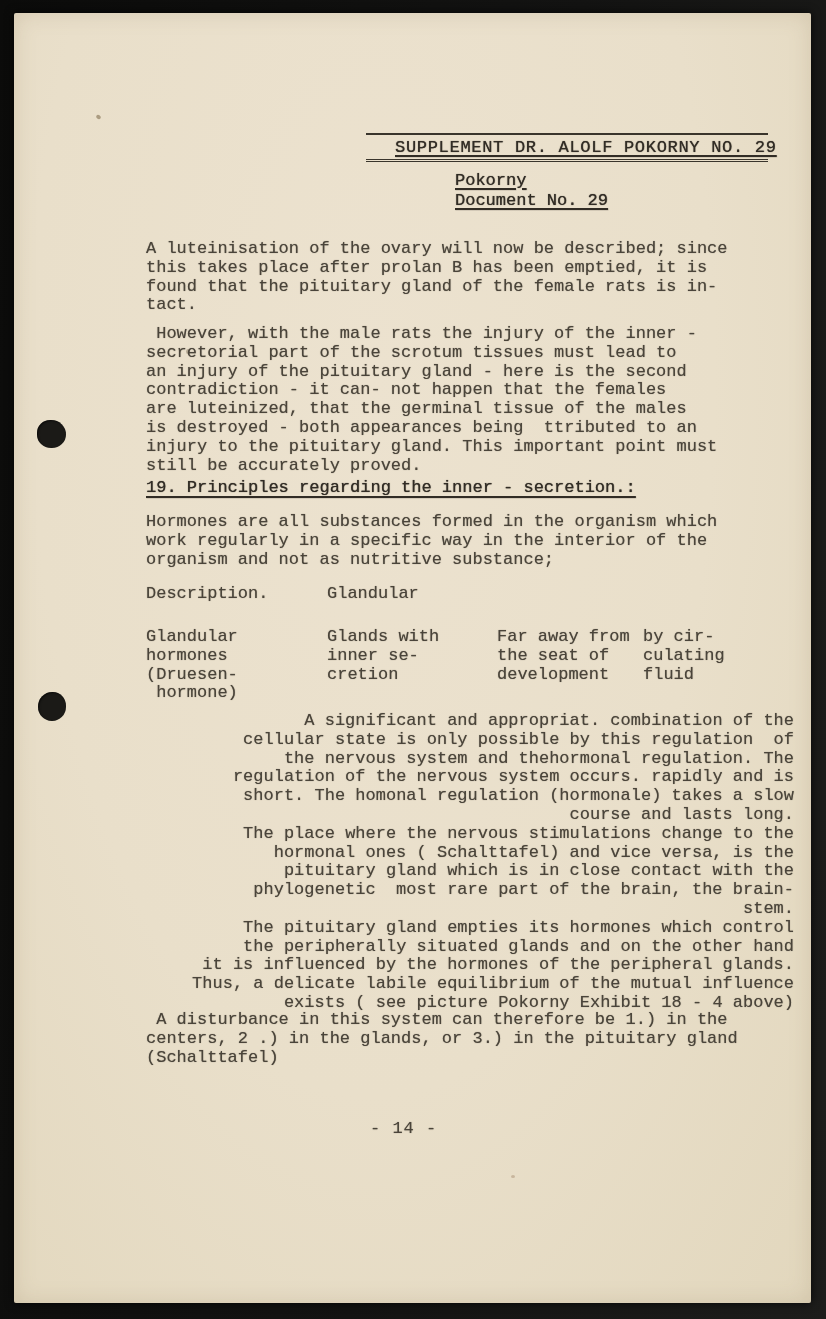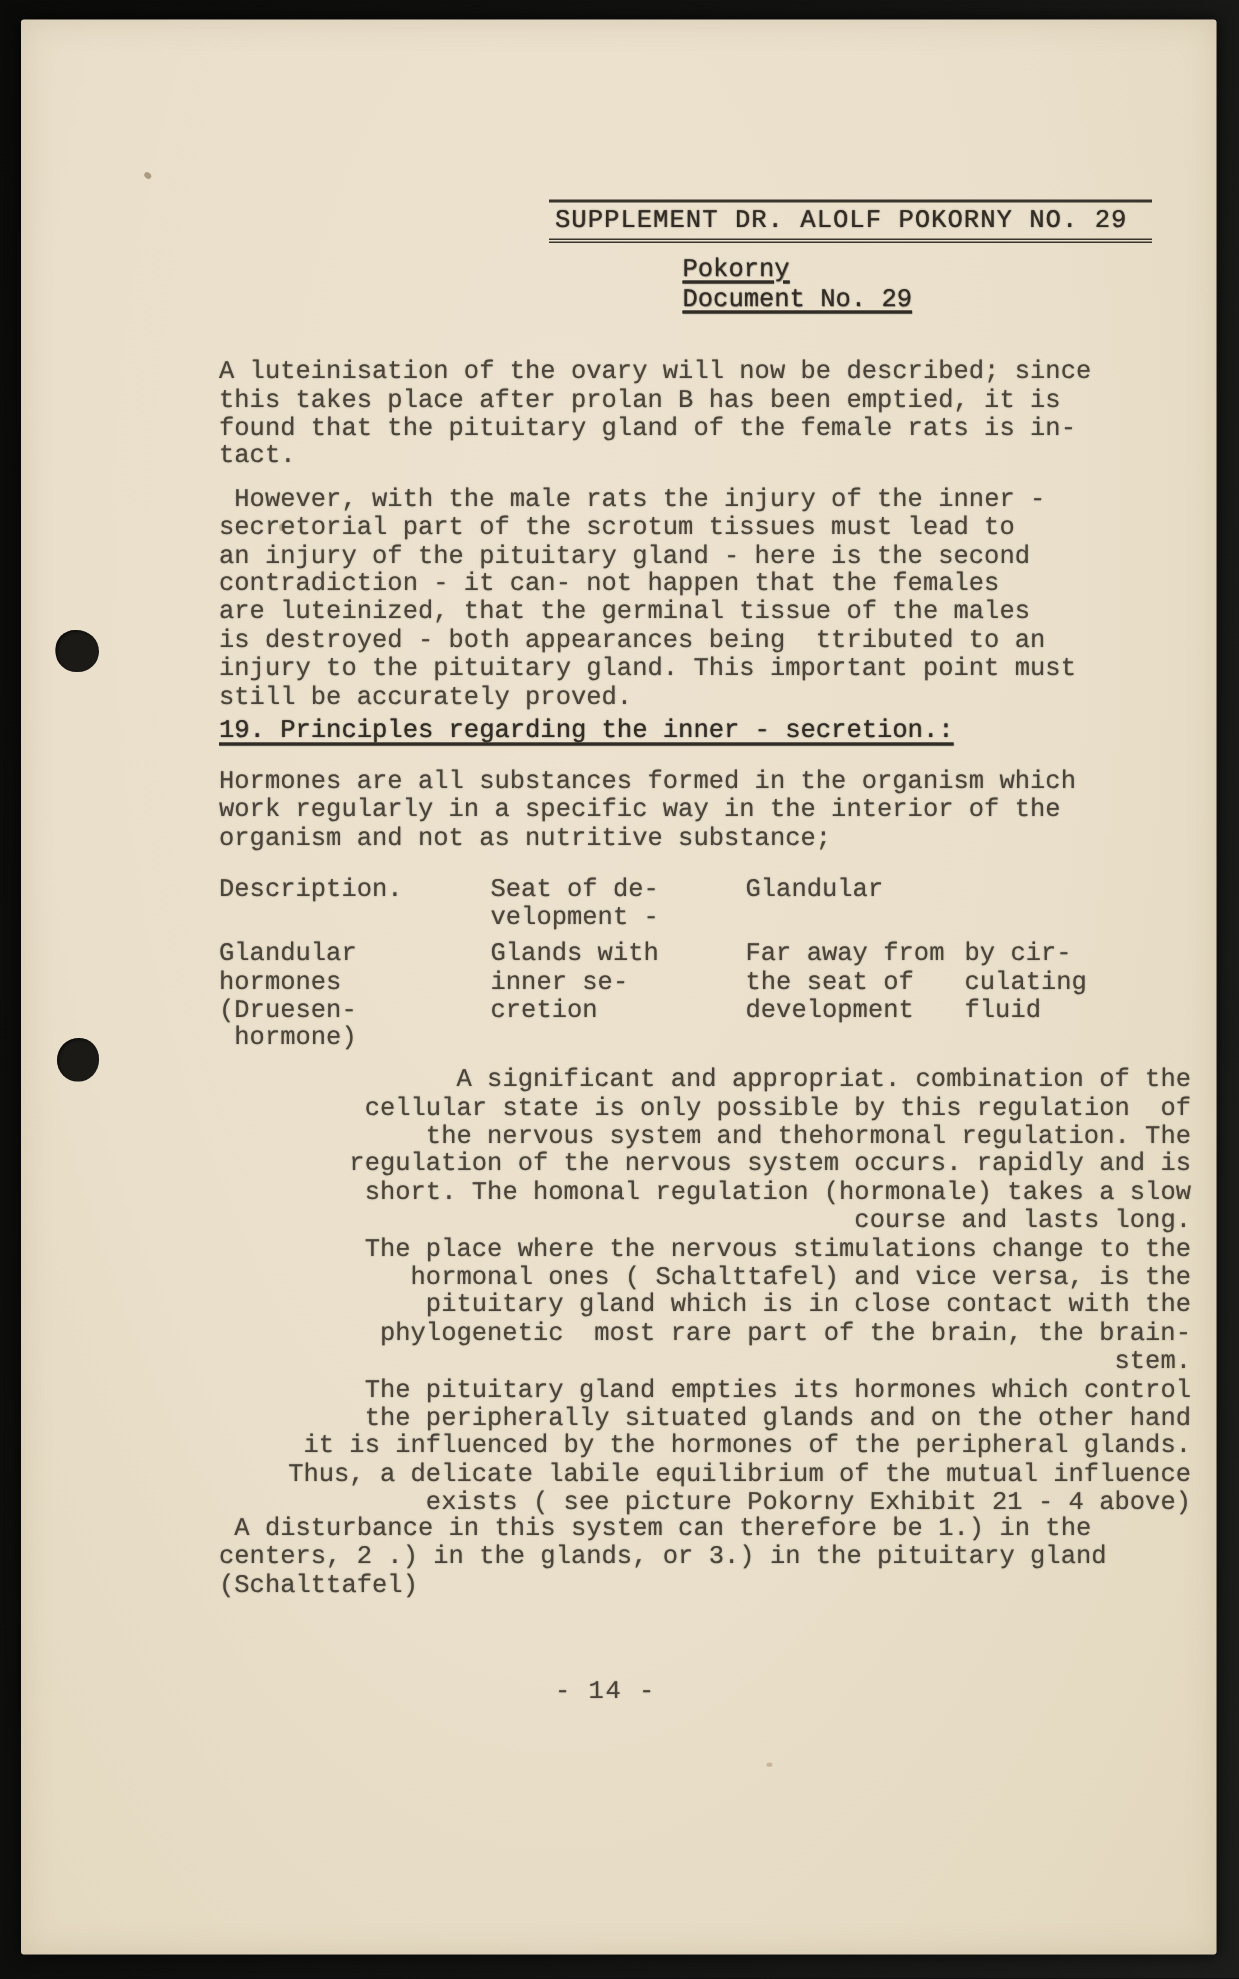--- a/index.html
+++ b/index.html
@@ -18,21 +18,21 @@
   .hole1{left:23px;top:407px;width:29px;height:28px;border-radius:47% 53% 50% 50%;}
   .hole2{left:24px;top:679px;width:28px;height:29px;border-radius:52% 48% 50% 50%;}
   .ink{color:#4a443a;text-shadow:0 0 1px rgba(62,56,45,.6);}
   .ink-dark{color:#312c25;text-shadow:0 0 1px rgba(40,35,28,.75), .4px .4px 0 rgba(40,35,28,.3);}
   .banner{
     position:absolute;left:352px;top:120px;width:396px;
     border-top:2px solid #3a352c;border-bottom:3px double #3a352c;
     padding:3px 2px 2px 4px;
     font-size:17px;letter-spacing:.7px;white-space:nowrap;
   }
-  .banner span{text-underline-offset:3px;text-decoration-thickness:1.5px;}
+  .banner span{text-decoration:underline;text-underline-offset:3px;text-decoration-thickness:1.5px;margin-left:25px;}
   .doc-title{position:absolute;left:441px;top:158px;font-size:17px;line-height:19.5px;}
   .doc-title div{text-decoration:underline;text-underline-offset:3px;text-decoration-thickness:1.5px;white-space:pre;}
   .para{
     position:absolute;left:132px;width:648px;
     font-size:17px;line-height:18.8px;white-space:pre-wrap;
   }
   .heading{
     text-decoration:underline;text-underline-offset:3.5px;text-decoration-thickness:1.6px;
     white-space:nowrap;width:auto;
   }
@@ -85,22 +85,20 @@
 still be accurately proved.</div>
 
     <div class="para heading ink-dark" style="top:466px">19.  Principles regarding the inner - secretion.:</div>
 
     <div class="para ink" style="top:500px">Hormones are all substances formed in the organism which
 work regularly in a specific way in the interior of the
 organism and not as nutritive substance;</div>
 
     <div class="tbl hdr ink">
       <div>Description.</div>
-      <div>Seat of de-
-velopment -</div>
       <div>Glandular</div>
     </div>
 
     <div class="tbl row ink">
       <div>Glandular
 hormones
 (Druesen-
  hormone)</div>
       <div>Glands with
 inner se-
@@ -122,21 +120,21 @@
 course and lasts long.</div>
       <div class="p ink"> The place where the nervous stimulations change to the
 hormonal ones ( Schalttafel) and vice versa, is the
 pituitary gland which is in close contact with the
 phylogenetic  most rare part of the brain, the brain-
 stem.</div>
       <div class="p ink"> The pituitary gland empties its hormones which control
 the peripherally situated glands and on the other hand
 it is influenced by the hormones of the peripheral glands.
 Thus, a delicate labile equilibrium of the mutual influence
-exists ( see picture Pokorny Exhibit 21 - 4 above)</div>
+exists ( see picture Pokorny Exhibit 18 - 4 above)</div>
     </div>
 
     <div class="para ink" style="top:998px"> A disturbance in this system can therefore be 1.) in the
 centers, 2 .) in the glands, or 3.) in the pituitary gland
 (Schalttafel)</div>
 
     <div class="page-num ink">- 14 -</div>
 
   </div>
 </div>

